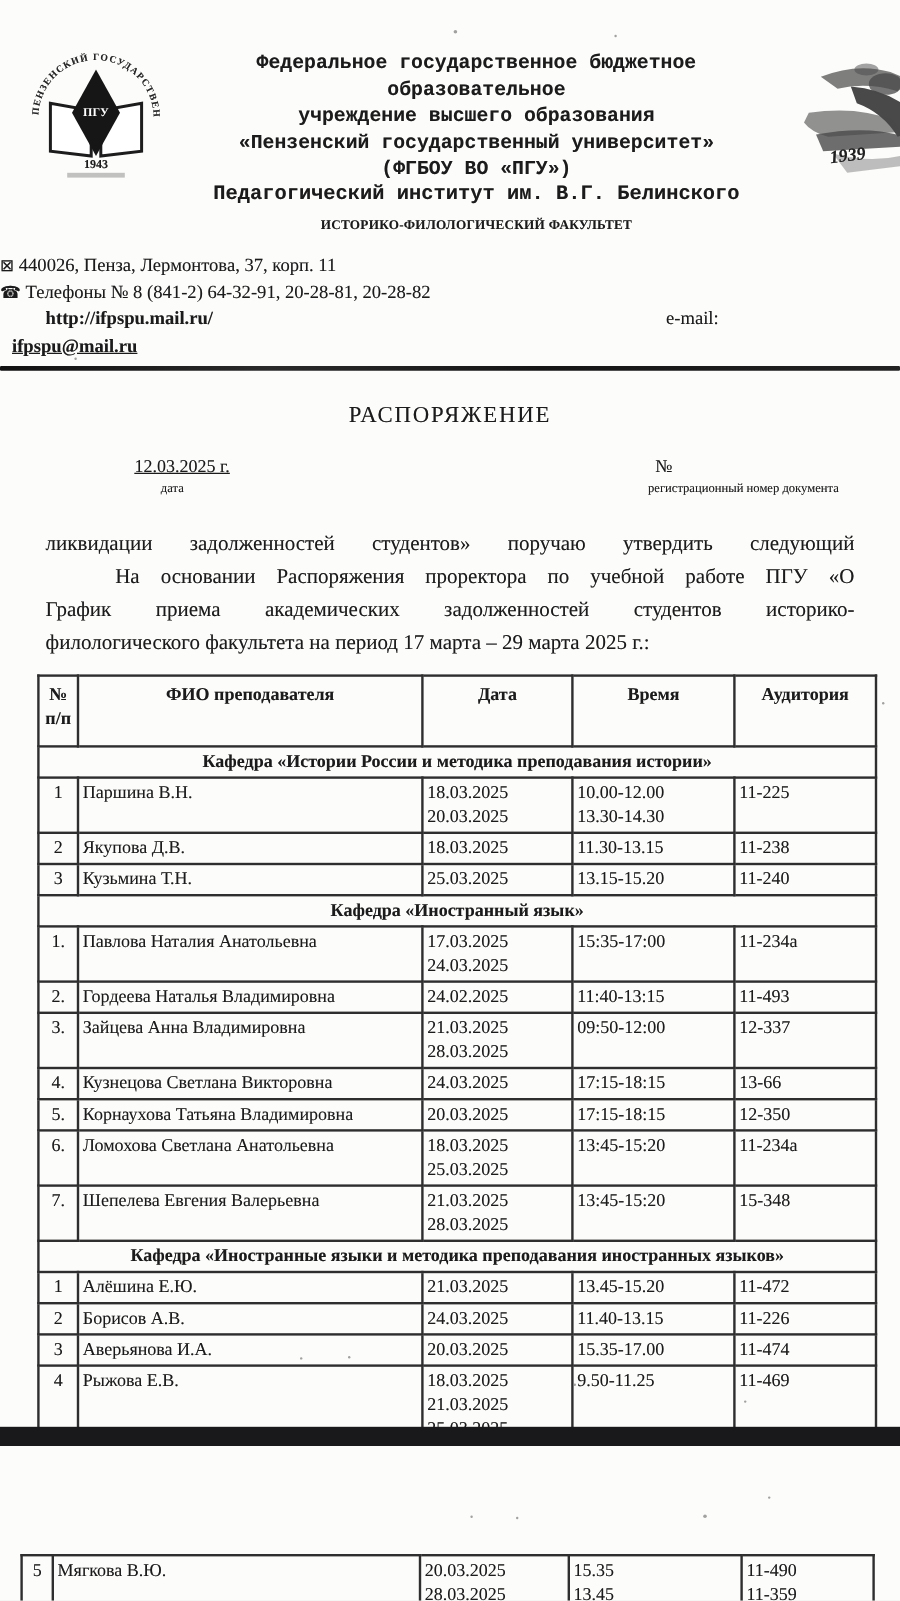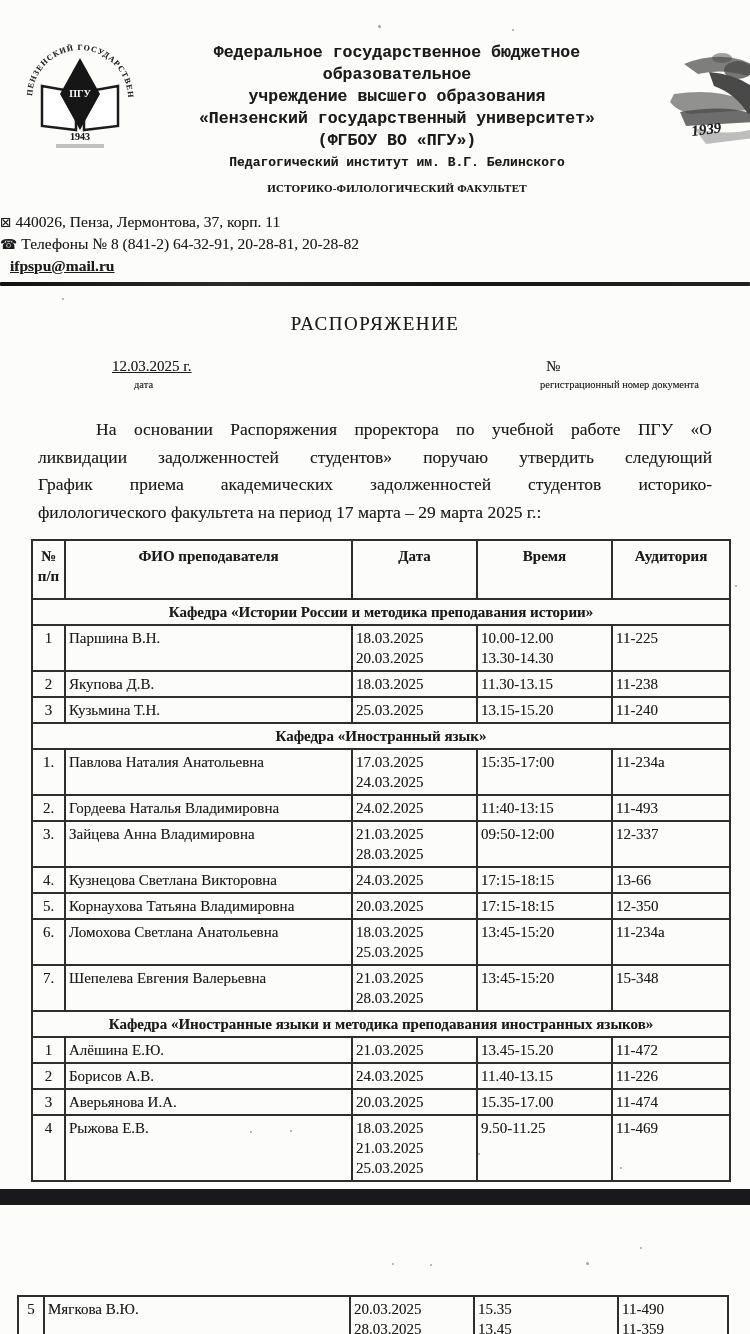--- a/index.html
+++ b/index.html
@@ -8,21 +8,21 @@
     background:#fcfcfb;overflow:hidden;
     font-family:"Liberation Serif","DejaVu Serif",serif;
     color:#1b1b1b;
     text-shadow:0 0 .5px rgba(0,0,0,.35);
   }
   
   .header{display:flex;align-items:flex-start;padding-top:34px;}
   .logo-left{width:120px;height:122px;flex:none;margin-left:20px;}
   .org{flex:1;text-align:center;padding-top:8px;}
   .org-line{font-weight:bold;font-size:16.5px;line-height:22px;font-family:Liberation Mono, monospace;}
-  .org-line.small{font-size:13px;line-height:20px;margin-top:1px;}
+  .org-line.small{font-size:17px;line-height:20px;margin-top:1px;}
   .faculty{font-weight:bold;font-size:11px;line-height:20px;margin-top:5px;letter-spacing:.2px;}
   .logo-right{width:108px;height:120px;flex:none;margin-right:-12px;margin-top:8px;}
   
   .contacts{margin-top:13px;font-size:15.5px;line-height:22px;}
   .contact-line{text-align:left;}
   .contact-icon{font-family:"DejaVu Sans","Liberation Sans",sans-serif;font-size:14px;}
   .web-row{position:relative;height:23px;}
   .website{position:absolute;left:38px;top:0;font-weight:bold;}
   .email-label{position:absolute;left:555px;top:0;}
   .email{margin-left:10px;font-weight:bold;text-decoration:underline;}
@@ -112,36 +112,40 @@
 
   <div class="contacts">
     <div class="contact-line">
       <span class="contact-icon">⊠</span>
       <span>440026, Пенза, Лермонтова, 37, корп. 11</span>
     </div>
     <div class="contact-line">
       <span class="contact-icon">☎</span>
       <span>Телефоны № 8 (841-2) 64-32-91, 20-28-81, 20-28-82</span>
     </div>
+    <div class="web-row">
+      <span class="website">http://ifpspu.mail.ru/</span>
+      <span class="email-label">e-mail:</span>
+    </div>
     <div class="email">ifpspu@mail.ru</div>
   </div>
 
   <div class="rule"></div>
 
   <div class="doc-title">РАСПОРЯЖЕНИЕ</div>
   <div class="date-row">
     <span class="date-value">12.03.2025 г.</span>
     <span class="date-label">дата</span>
     <span class="num-label">№</span>
     <span class="num-sublabel">регистрационный номер документа</span>
   </div>
 
   <div class="body-par">
+    <div class="line just">ликвидации задолженностей студентов» поручаю утвердить следующий</div>
     <div class="line l1 just">На основании Распоряжения проректора по учебной работе ПГУ «О</div>
-    <div class="line just">ликвидации задолженностей студентов» поручаю утвердить следующий</div>
     <div class="line just">График приема академических задолженностей студентов историко-</div>
     <div class="line">филологического факультета на период 17 марта – 29 марта 2025 г.:</div>
   </div>
 
   <table class="sched">
     <colgroup>
       <col style="width:33px">
         <col style="width:287px">
         <col style="width:125px">
         <col style="width:135px">

